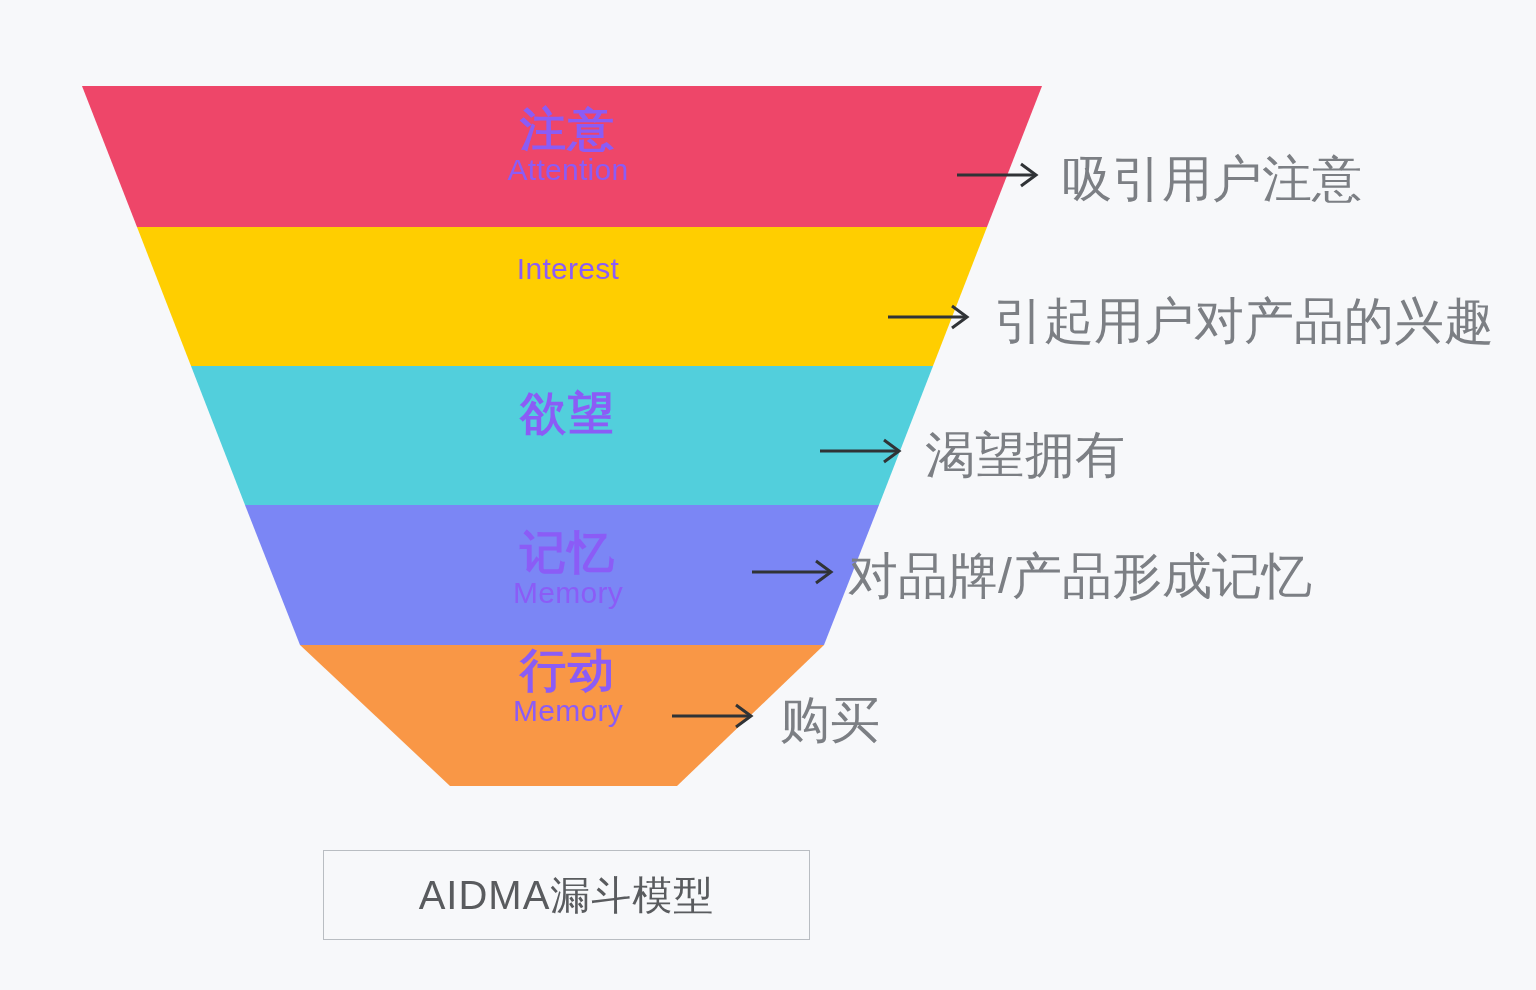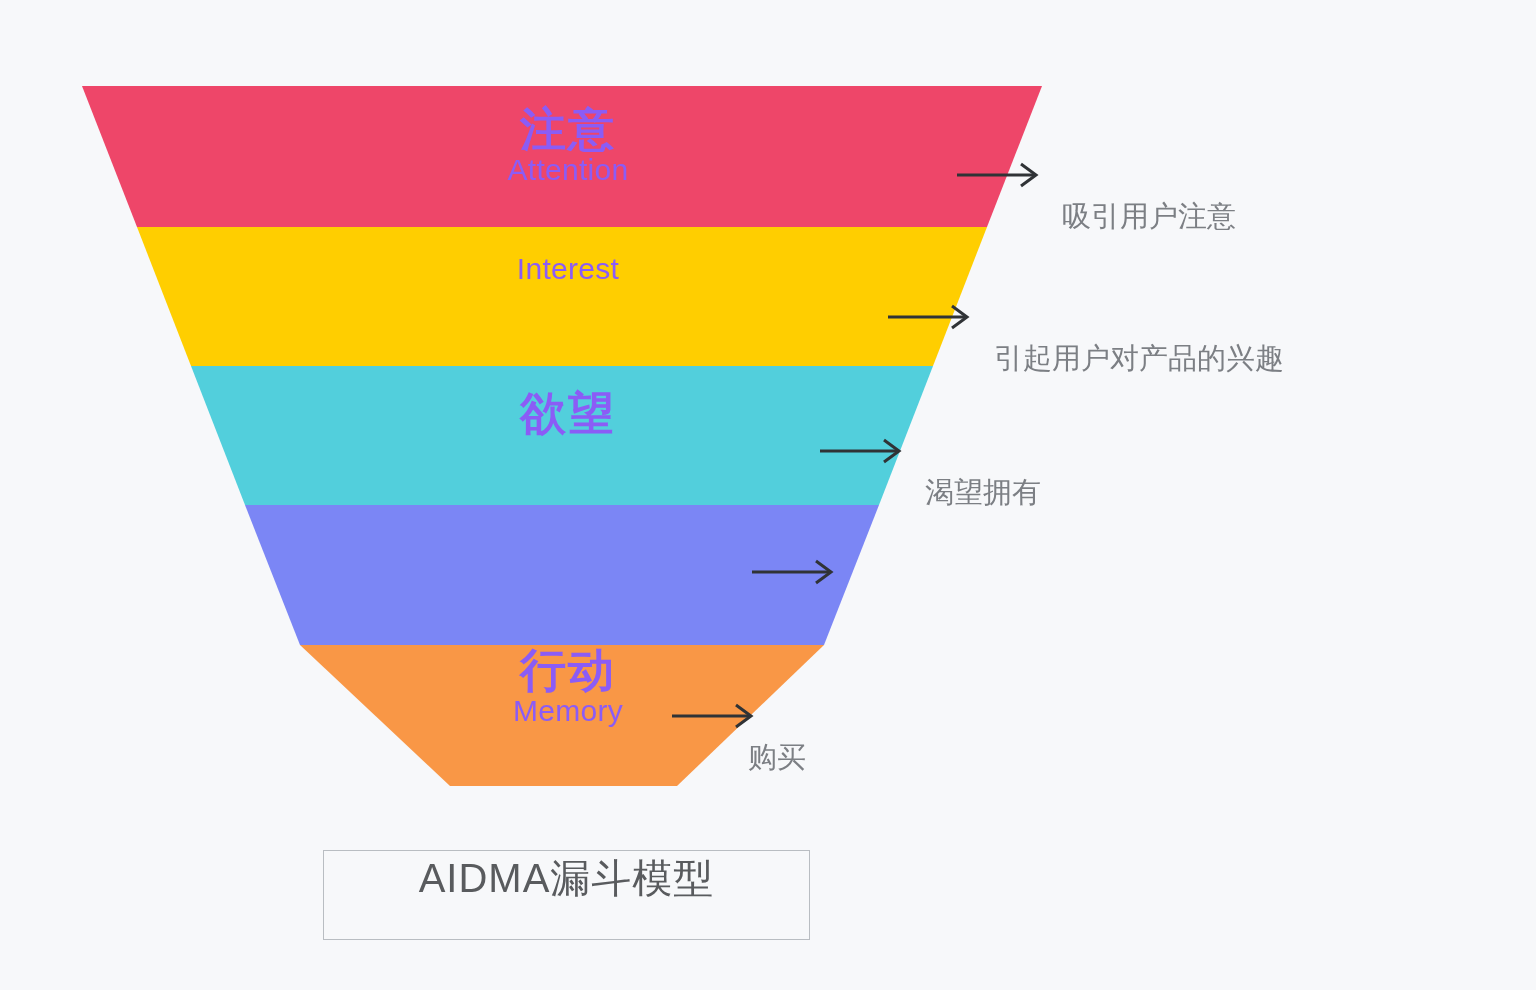--- a/index.html
+++ b/index.html
@@ -43,36 +43,35 @@
   .band-label .en {
     display: block;
     font-size: 30px;
     font-weight: normal;
     margin-top: 3px;
     letter-spacing: 0.3px;
   }
   .annotation {
     position: absolute;
     color: #7C7F84;
-    font-size: 29px;
+    font-size: 50px;
     line-height: 1;
     white-space: nowrap;
     user-select: none;
-    margin-top: 48px;
   }
   #title-box {
     position: absolute;
     left: 323px;
     top: 850px;
     width: 487px;
     height: 90px;
     border: 1px solid #B9BDC2;
     box-sizing: border-box;
     display: flex;
-    align-items: flex-start;
+    align-items: center;
     justify-content: center;
     background: transparent;
   }
   #title-box .title-text {
     font-size: 40px;
     color: #595B5E;
     letter-spacing: 1px;
   }
 </style>
 </head>
@@ -119,28 +118,33 @@
   </div>
 
   <div class="band-label" style="left:392px; top:251px; width:352px;">
     <span class="en">Interest</span>
   </div>
 
   <div class="band-label" style="left:392px; top:390px; width:352px;">
     <span class="cn">欲望</span>
   </div>
 
+  <div class="band-label" style="left:392px; top:529px; width:352px;">
+    <span class="cn">记忆</span>
+    <span class="en">Memory</span>
+  </div>
 
   <div class="band-label" style="left:392px; top:647px; width:352px;">
     <span class="cn">行动</span>
     <span class="en">Memory</span>
   </div>
 
   <div class="annotation" style="left:1062px; top:154px;">吸引用户注意</div>
   <div class="annotation" style="left:994px; top:296px;">引起用户对产品的兴趣</div>
   <div class="annotation" style="left:925px; top:430px;">渴望拥有</div>
-  <div class="annotation" style="left:748px; top:695px;">购买</div>
+  <div class="annotation" style="left:848px; top:551px;">对品牌/产品形成记忆</div>
+  <div class="annotation" style="left:780px; top:695px;">购买</div>
 
   <div id="title-box">
     <span class="title-text">AIDMA漏斗模型</span>
   </div>
 
 </div>
 
 </body></html>

